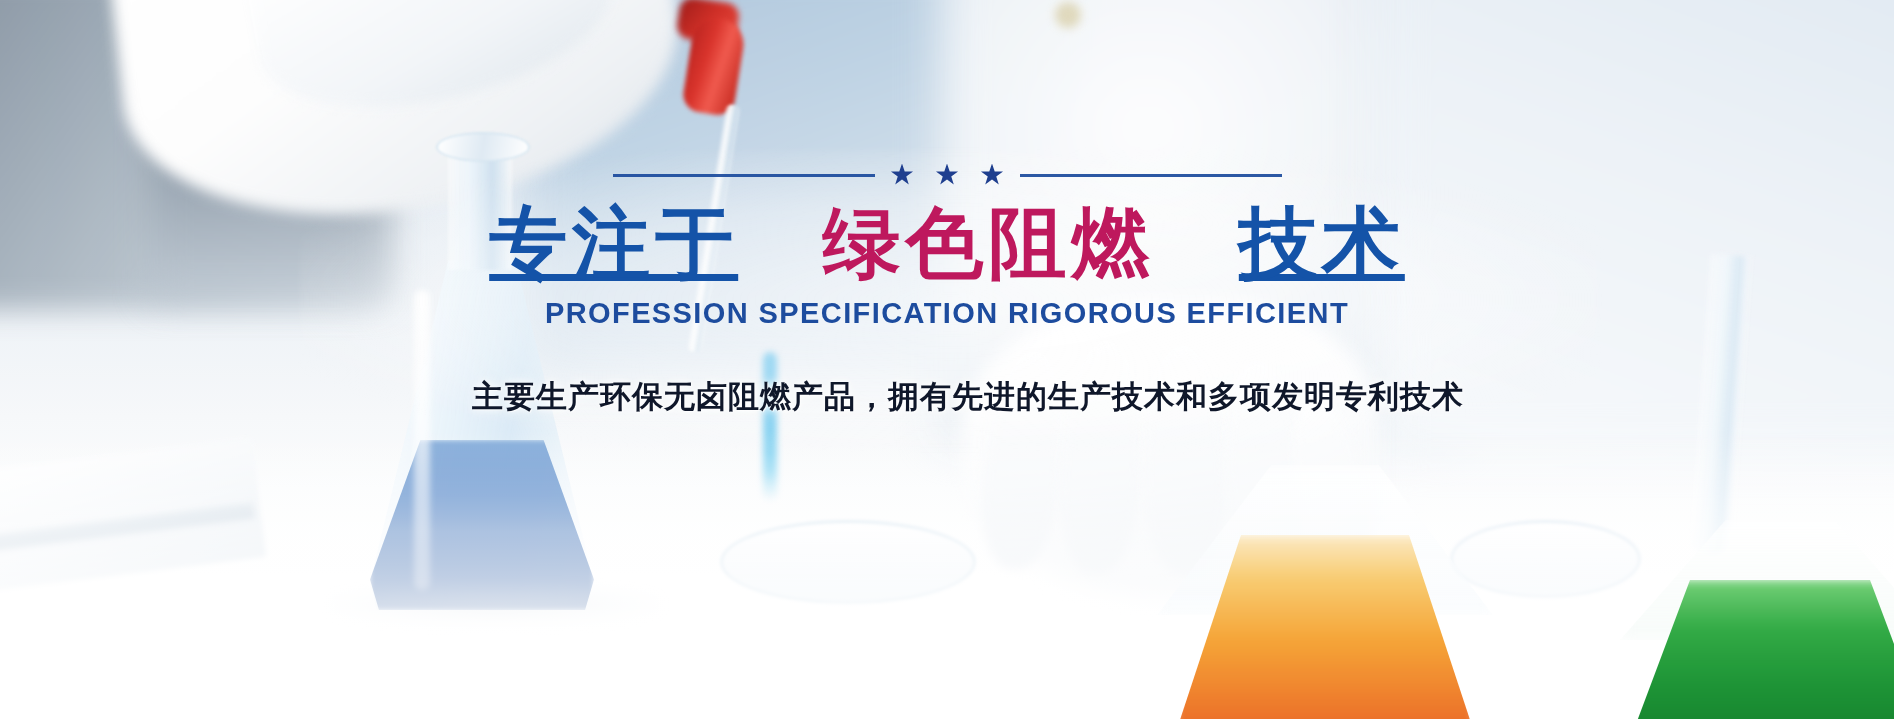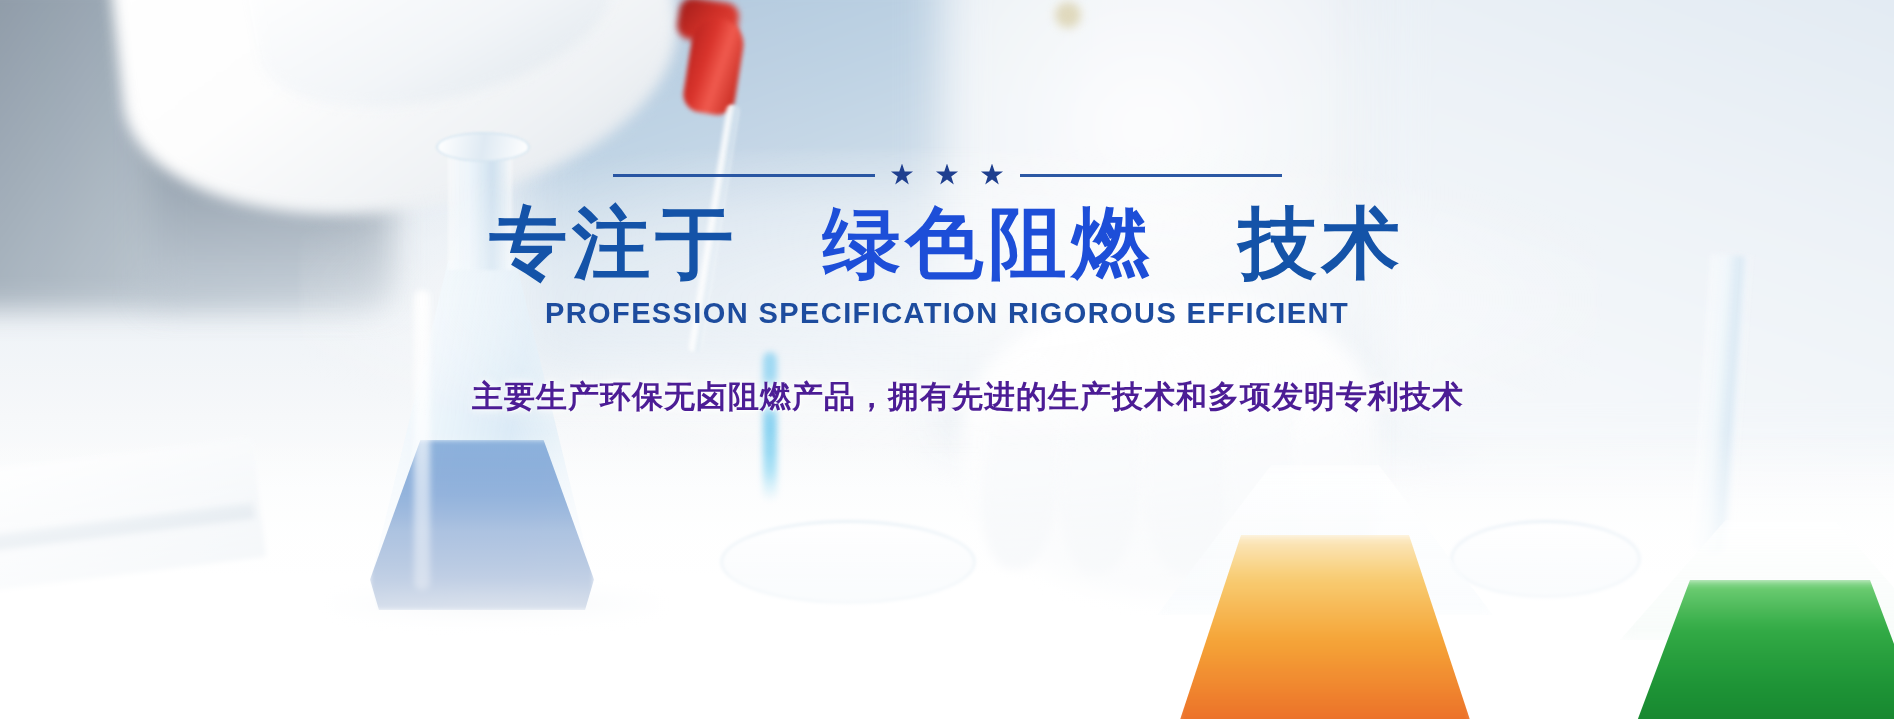--- a/index.html
+++ b/index.html
@@ -366,38 +366,38 @@
   }
   .headline {
     margin-top: 8px;
     font-size: 78px;
     font-weight: 700;
     letter-spacing: 5px;
     line-height: 1.12;
     white-space: nowrap;
     font-family: "DejaVu Sans", "Liberation Sans", sans-serif;
   }
-  .hl-blue  { color: #1453a8; }
-  .hl-green { color: #1d4ed8; }
+  .hl-blue  { color: #1453a8; text-decoration: underline; }
+  .hl-green { color: #be185d; }
   .hl-gap   { display: inline-block; width: 20px; }
 
   .subtitle {
     margin-top: 10px;
     font-size: 29px;
     font-weight: 700;
     letter-spacing: 1.4px;
     color: #1d4c9e;
     white-space: nowrap;
   }
   .tagline {
     margin-top: 46px;
     font-size: 31px;
     font-weight: 700;
     letter-spacing: 1px;
-    color: #4c1d95;
+    color: #0f172a;
     white-space: nowrap;
     text-shadow:
       0 0 6px rgba(255,255,255,.95),
       0 0 14px rgba(255,255,255,.85),
       1px 1px 0 rgba(255,255,255,.7);
     font-family: "DejaVu Sans", "Liberation Sans", sans-serif;
     margin-left: 42px;
   }
 </style>
 </head>

